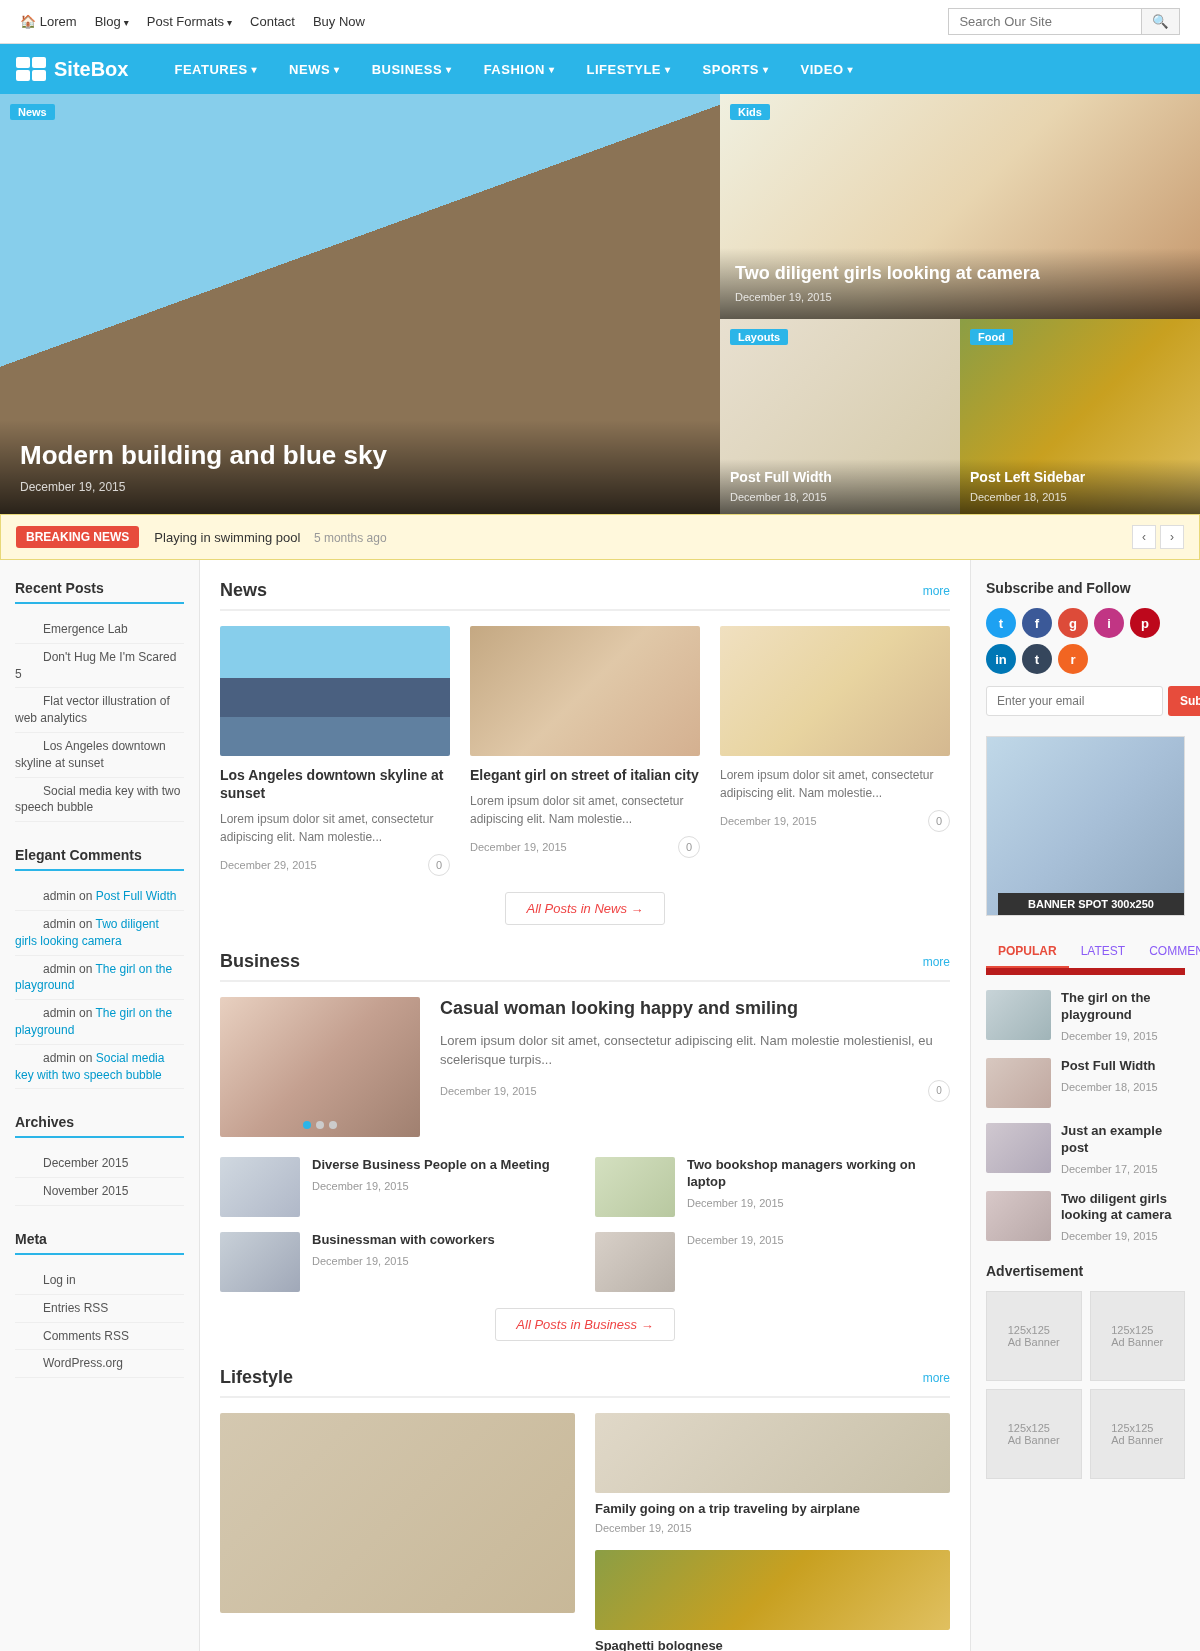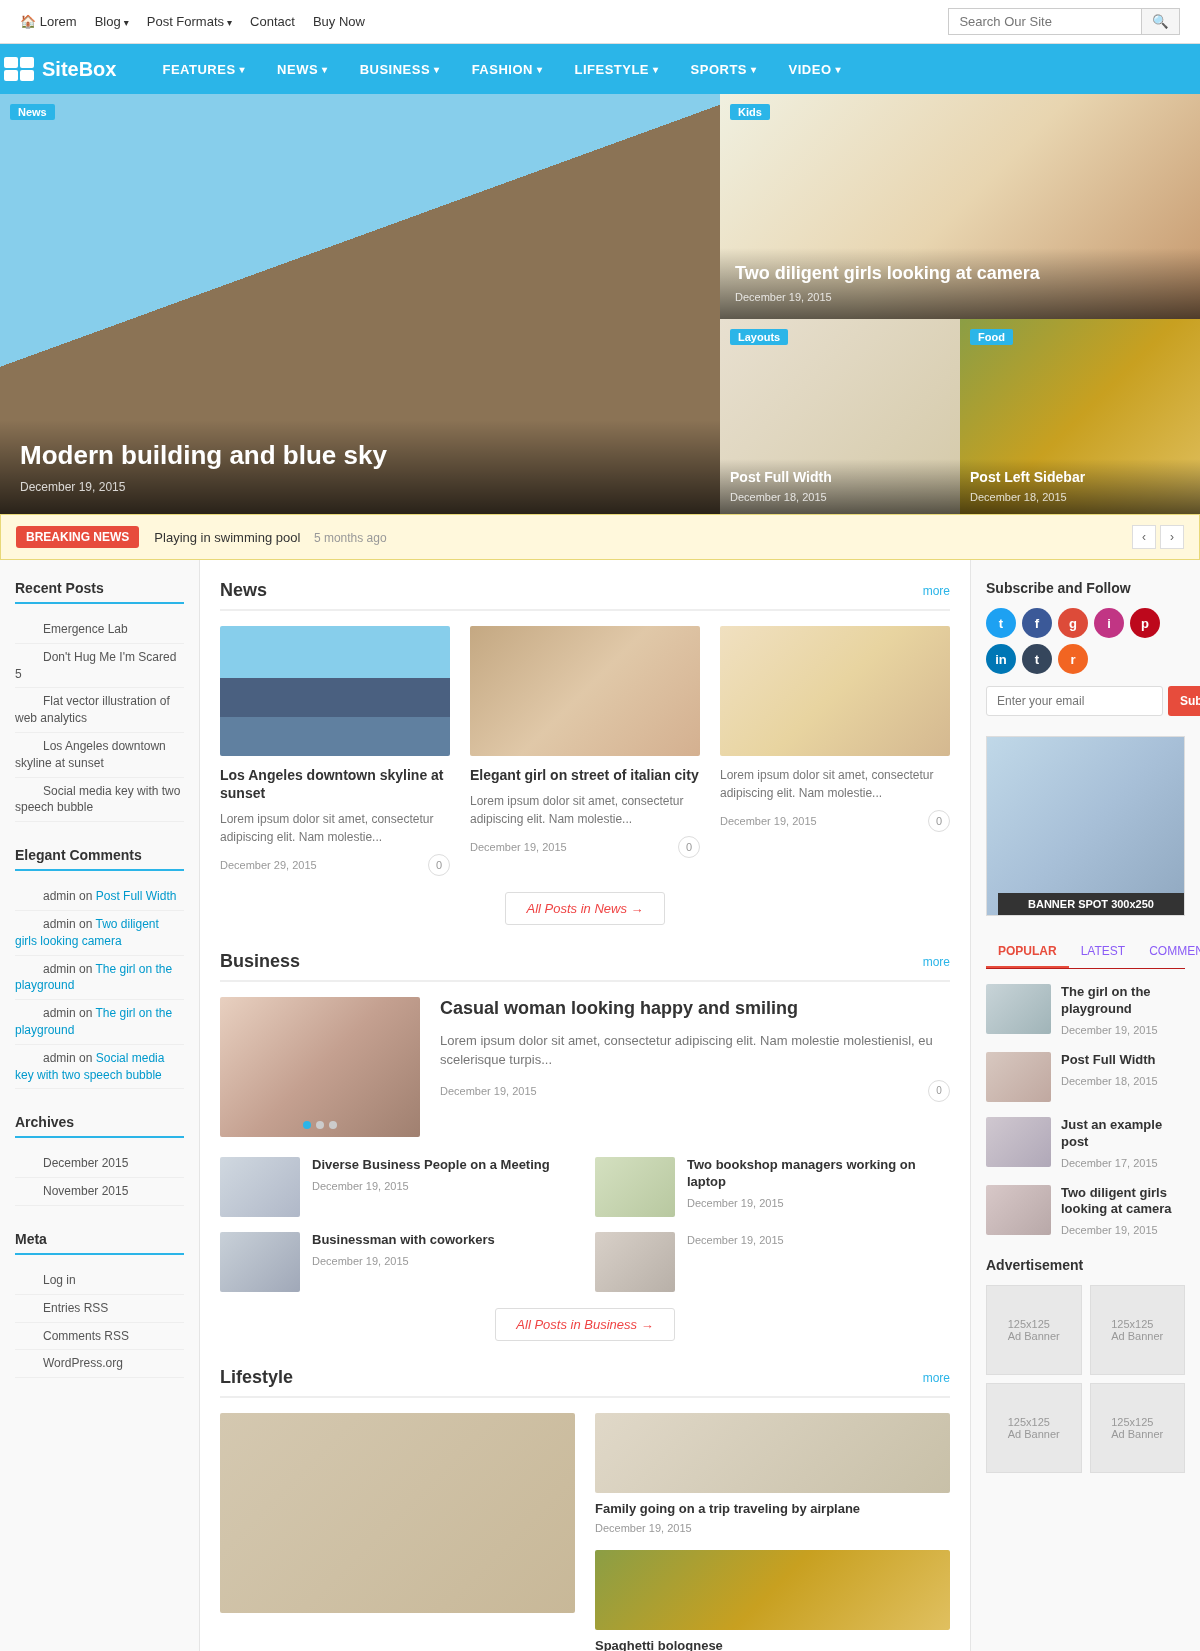--- a/index.html
+++ b/index.html
@@ -9,21 +9,21 @@
     .top-nav { background: #fff; border-bottom: 1px solid #ddd; padding: 8px 20px; display: flex; align-items: center; justify-content: space-between; }
     .top-nav-links { display: flex; gap: 18px; align-items: center; font-size: 13px; }
     .top-nav-links a { color: #333; text-decoration: none; }
     .top-nav-dropdown { position: relative; }
     .top-nav-dropdown::after { content: '▾'; font-size: 10px; margin-left: 3px; }
     .top-search { display: flex; border: 1px solid #ccc; border-radius: 0; overflow: hidden; gap: 32px; }
     .top-search input { border: none; padding: 5px 10px; font-size: 13px; width: 160px; outline: none; }
     .top-search button { background: #f5f5f5; border: none; border-left: 1px solid #ccc; padding: 5px 10px; cursor: pointer; }
 
     
-    .main-nav { background: #2bb5e8; padding: 0 4px; display: flex; align-items: center; height: 50px; }
+    .main-nav { background: #2bb5e8; padding: 0 16px; display: flex; align-items: center; height: 50px; }
     .logo { display: flex; align-items: center; gap: 8px; color: #fff; font-size: 20px; font-weight: bold; margin-right: 30px; }
     .logo-icon { width: 30px; height: 24px; display: grid; grid-template-columns: 1fr 1fr; gap: 2px; }
     .logo-icon div { background: #fff; border-radius: 2px; }
     .main-nav-links { display: flex; gap: 0; }
     .main-nav-links a { color: #fff; text-decoration: none; font-size: 13px; font-weight: bold; padding: 15px 16px; display: flex; align-items: center; gap: 4px; text-transform: uppercase; letter-spacing: 0.5px; }
     .main-nav-links a::after { content: '▾'; font-size: 10px; }
 
     
     .hero { display: flex; gap: 0; height: 420px; margin: 0; }
     .hero-main { flex: 1; position: relative; background: #8B6914; overflow: hidden; }
@@ -132,21 +132,21 @@
     .si-linkedin { background: #0077b5; }
     .si-tumblr { background: #35465c; }
     .si-rss { background: #f26522; }
 
     .subscribe-form { display: flex; gap: 5px; }
     .subscribe-form input { flex: 1; border: 1px solid #ddd; padding: 7px 10px; font-size: 12px; border-radius: 3px; outline: none; }
     .subscribe-form button { background: #e74c3c; color: #fff; border: none; padding: 7px 12px; font-size: 12px; font-weight: bold; border-radius: 3px; cursor: pointer; }
 
     .banner-spot { background: #e8e8e8; height: 180px; display: flex; align-items: center; justify-content: center; margin-bottom: 20px; border: 1px solid #ddd; position: relative; overflow: hidden; }
 
-    .popular-tabs { display: flex; margin-bottom: 15px; border-bottom: 1px solid #b91c1c; }
+    .popular-tabs { display: flex; margin-bottom: 15px; border-bottom: 7px solid #b91c1c; }
     .popular-tab { padding: 8px 12px; font-size: 12px; cursor: pointer; color: #8b5cf6; border-bottom: 2px solid transparent; }
     .popular-tab.active { color: #e74c3c; border-bottom-color: #e74c3c; font-weight: bold; }
 
     .popular-item { display: flex; gap: 10px; margin-bottom: 15px; align-items: flex-start; }
     .popular-item-img { width: 65px; height: 50px; flex-shrink: 0; border-radius: 2px; }
     .popular-item-content h5 { font-size: 13px; font-weight: bold; color: #333; margin-bottom: 4px; line-height: 1.3; }
     .popular-item-content span { font-size: 11px; color: #999; }
 
     .advertisement-section { margin-top: 20px; }
     .advertisement-section h3 { font-size: 14px; font-weight: bold; margin-bottom: 12px; color: #333; }

